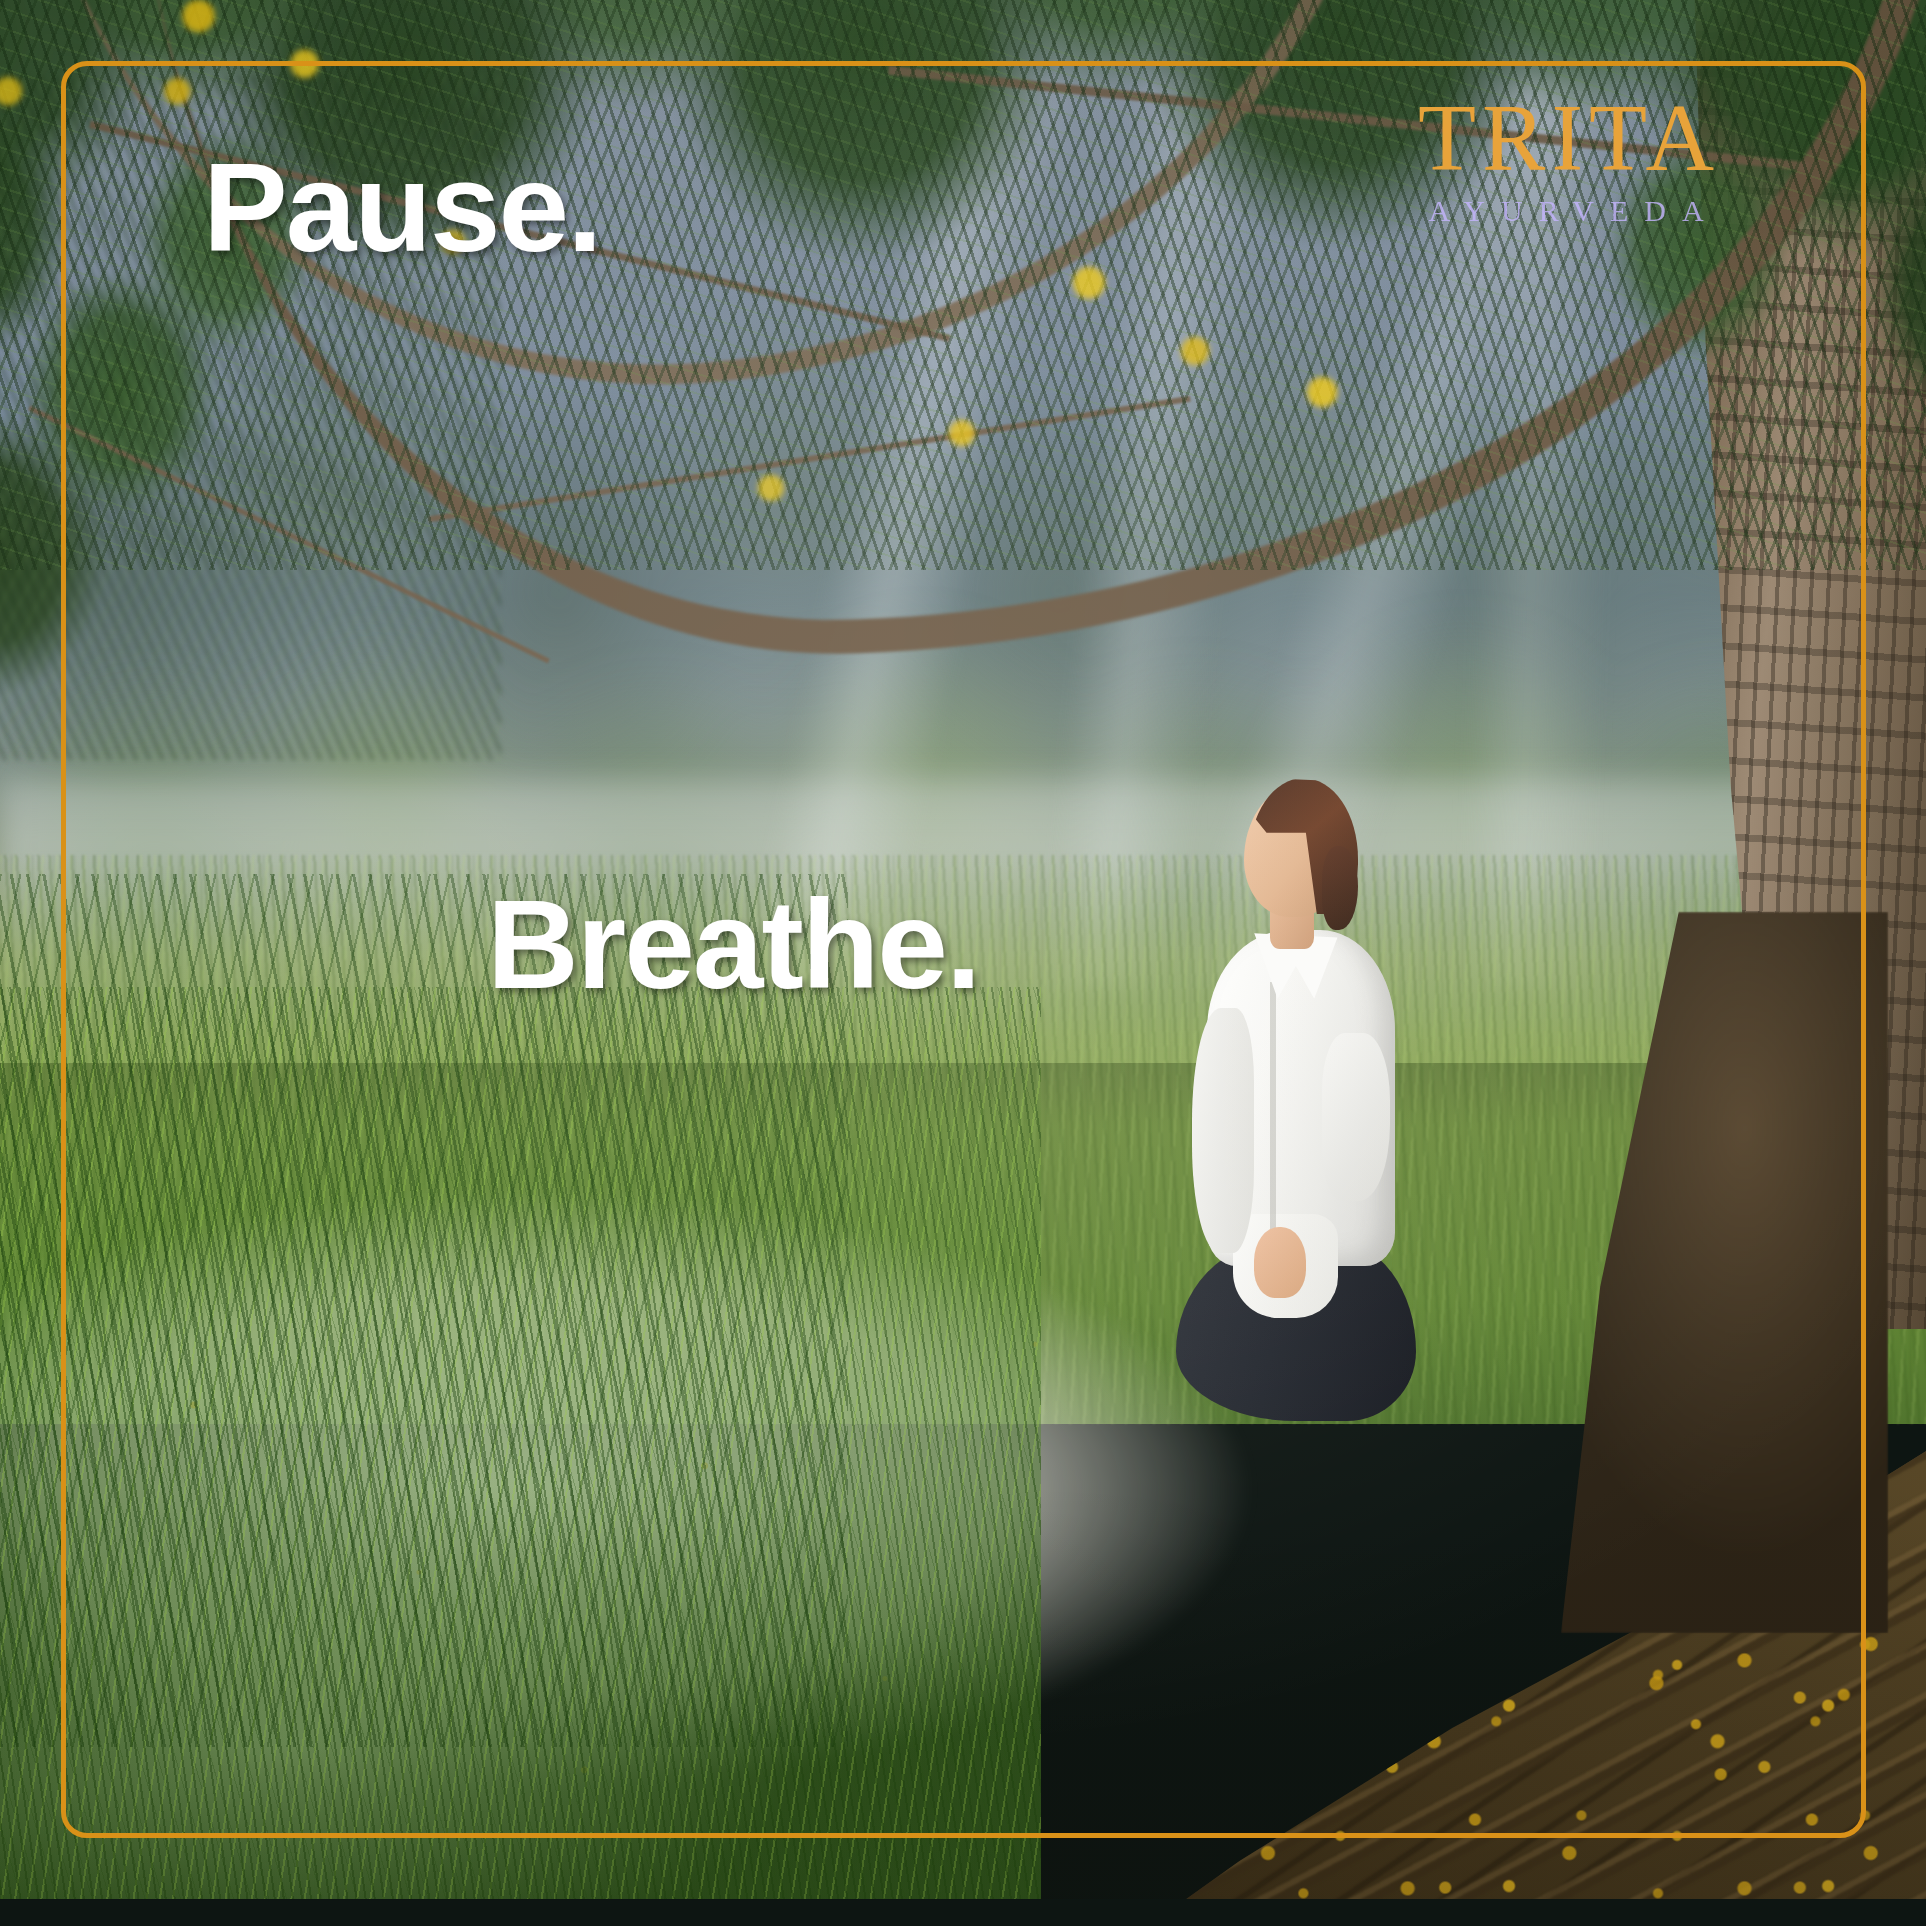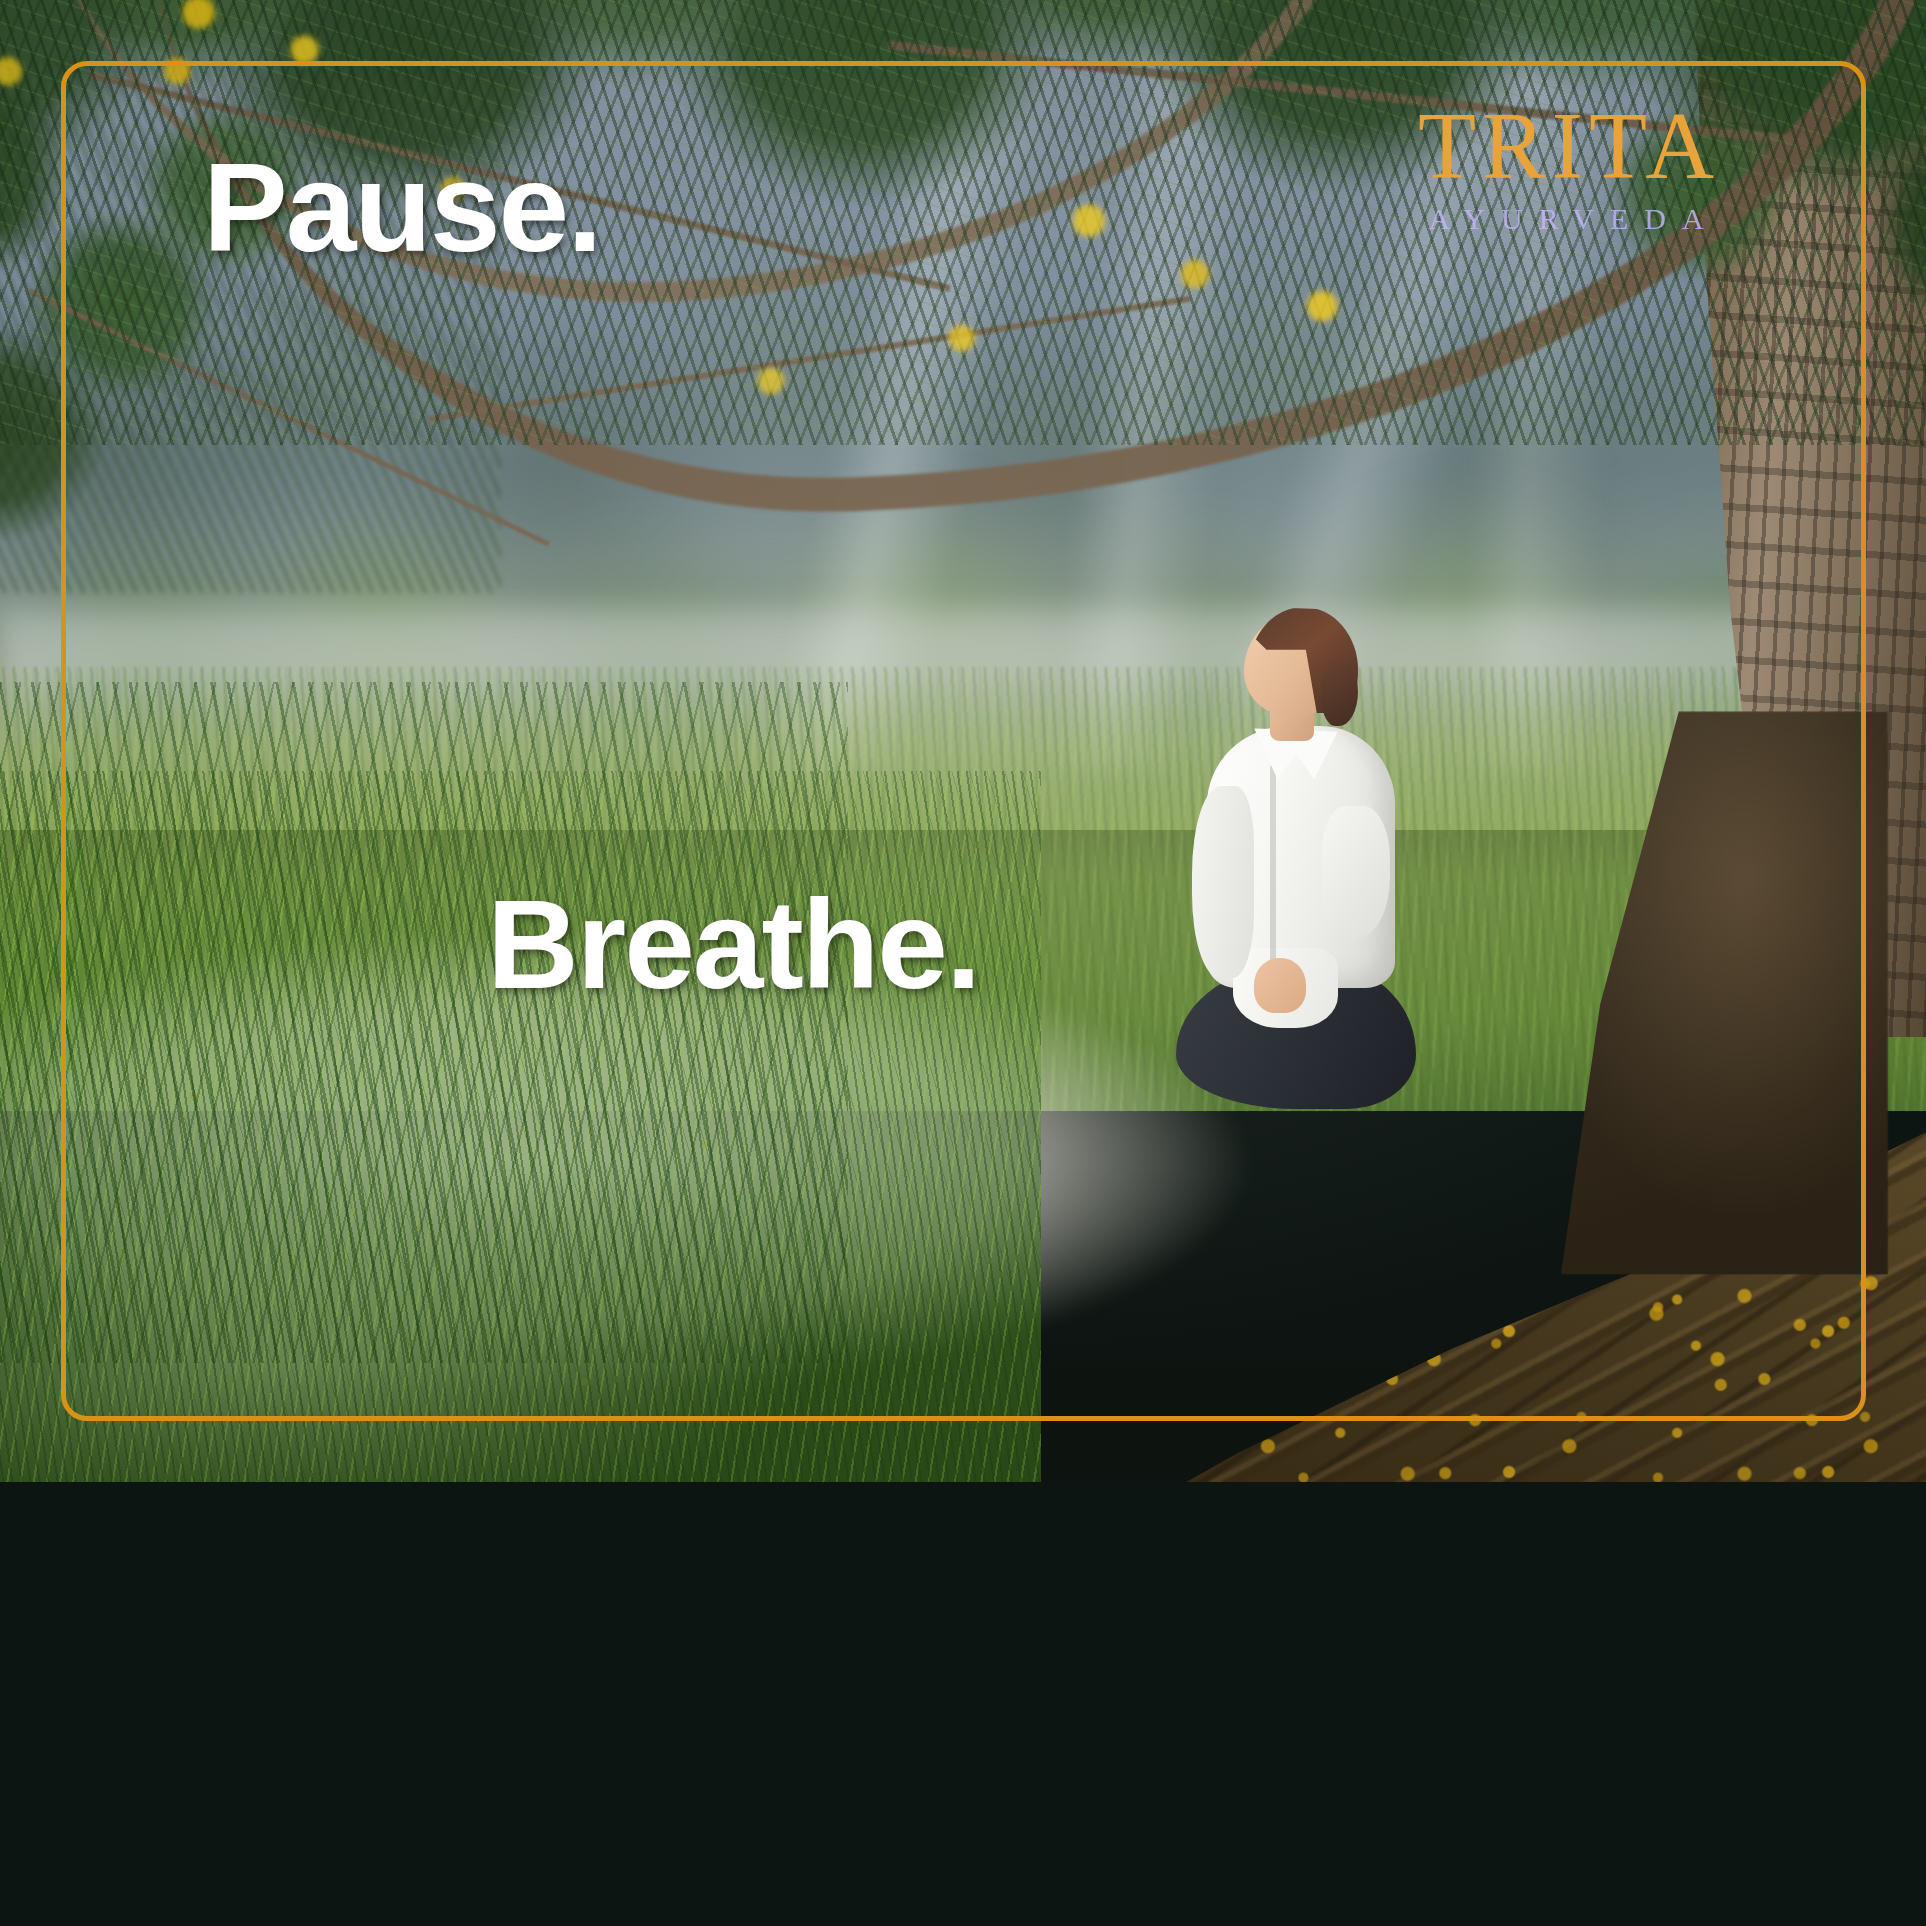--- a/index.html
+++ b/index.html
@@ -4,21 +4,21 @@
 <style>
   * { margin:0; padding:0; box-sizing:border-box; }
   html, body {
     width:1927px; height:1927px;
     font-family:"Liberation Sans", sans-serif;
     background:#0d1512; overflow:hidden;
   }
 
   #canvas {
     position:relative;
-    width:1927px; height:1482px;
+    width:1927px; height:1899px;
     overflow:hidden;
   }
 
   
   .photo { position:absolute; inset:0; overflow:hidden; }
 
   
   .sky {
     position:absolute; left:0; top:0; width:100%; height:56%;
     background:
@@ -381,21 +381,21 @@
     letter-spacing:-2px;
     line-height:1;
     text-shadow:3px 4px 7px rgba(0,0,0,.42);
     white-space:nowrap;
   }
   #w-pause    { left:203px;  top:144px;  font-size:127px; }
   #w-breathe  { left:487px;  top:881px;  font-size:127px; }
   #w-reconnect{ left:800px;  top:1609px; font-size:127px; }
 
   
-  .logo { position:absolute; left:1418px; top:99px; text-align:center; }
+  .logo { position:absolute; left:1418px; top:91px; text-align:center; }
   .logo-mark {
     font-family:"Liberation Serif", serif;
     font-size:95px; font-weight:400;
     color:#E8A33A;
     letter-spacing:6px;
     line-height:1;
     white-space:nowrap;
   }
   .logo-sub {
     font-family:"Liberation Serif", serif;

